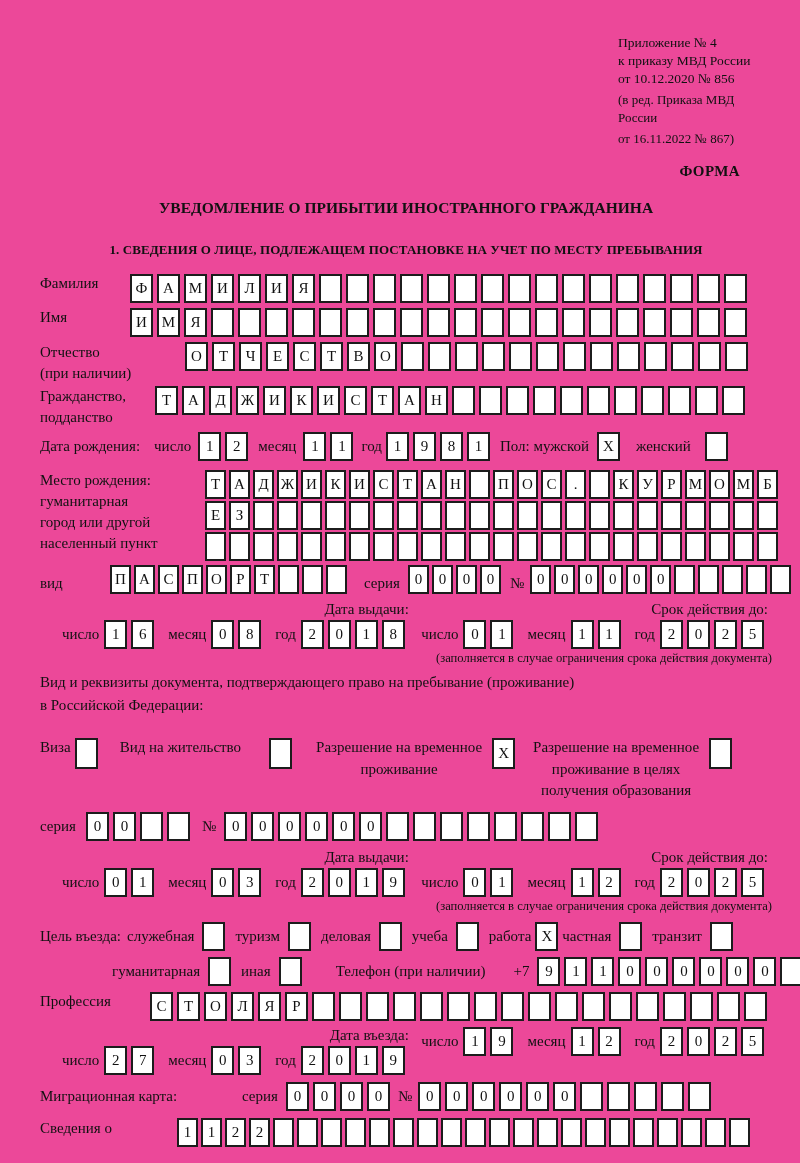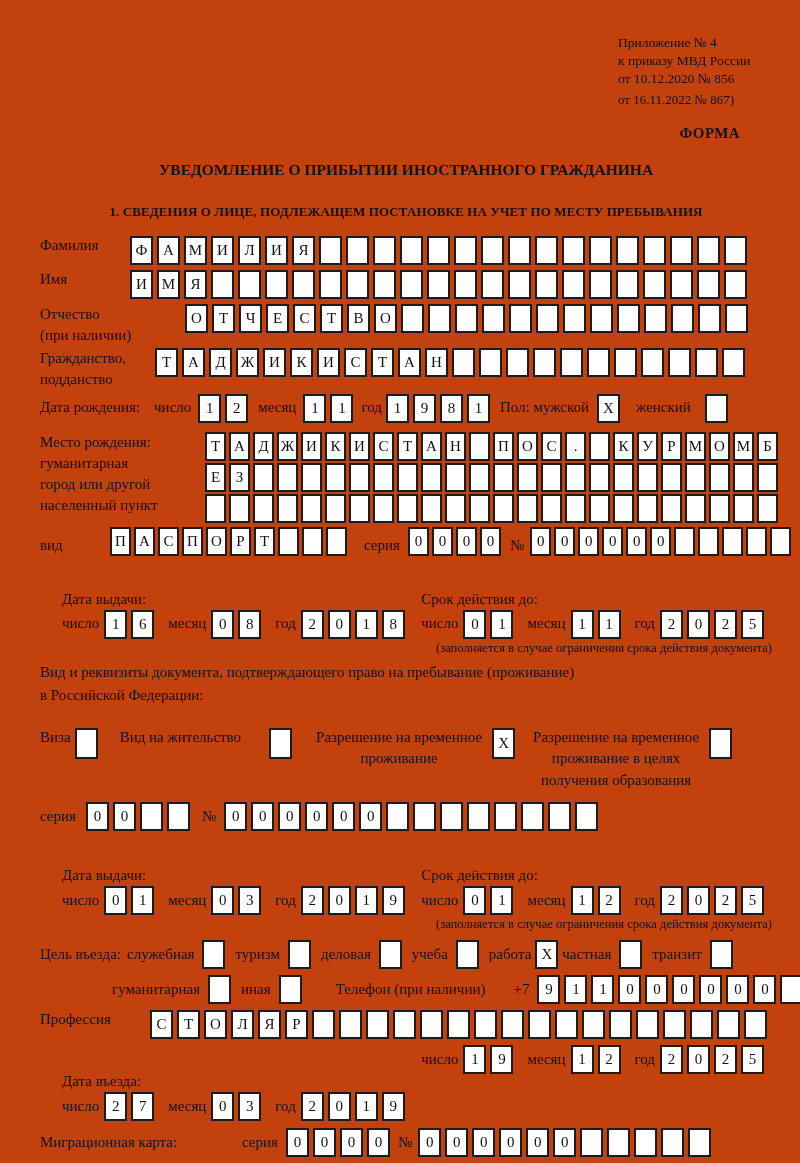--- a/index.html
+++ b/index.html
@@ -1,35 +1,35 @@
 <!DOCTYPE html>
 <html><head>
 <meta charset="utf-8">
 <style>
   html,body{margin:0;padding:0;background:#888;}
   body{width:800px;font-family:"Liberation Serif","DejaVu Serif",serif;color:#111;}
-  .page{width:800px;height:1163px;background:#c2410c;box-sizing:border-box;padding:34px 28px 0 40px;overflow:hidden;}
+  .page{width:800px;height:1163px;background:#ec4899;box-sizing:border-box;padding:34px 28px 0 40px;overflow:hidden;}
   .hdr{margin-left:578px;font-size:13.5px;line-height:1.32;}
   .hdr .sub{margin-top:4px;font-size:13px;}
   .forma{font-weight:bold;text-align:right;padding-right:32px;margin-top:16px;font-size:15px;letter-spacing:.4px;}
   .title{text-align:center;font-weight:bold;font-size:15.5px;line-height:1.55;margin-top:16px;}
   .blank-underline{display:inline-block;width:52px;height:13px;border-bottom:2px solid #444;margin-left:10px;}
   .sect{font-weight:bold;font-size:13px;text-align:center;margin-top:22px;letter-spacing:.1px;}
   .formbody{margin-top:16px;font-size:15px;}
   .row{display:flex;align-items:flex-start;margin-bottom:5px;}
   .lbl{font-size:15px;line-height:1.3;flex:0 0 auto;}
   .lblcol{flex:0 0 auto;line-height:1.4;}
   .cells{display:flex;flex:0 0 auto;}
   .cell,.cbox{width:19px;height:25px;border:2px solid #1c1c1c;margin-right:4px;display:flex;align-items:center;justify-content:center;font-size:15px;flex:0 0 auto;background:#fff;}
   .tight .cell{width:17px;margin-right:3px;}
   .cbox{margin-right:0;}
   .stack .cells{margin-bottom:2px;}
   .center-head{font-weight:bold;text-align:center;font-size:15px;margin:2px 0 3px 0;}
   .dg{display:inline-block;}
-  .dg-title{text-align:left;font-size:15px;margin-bottom:2px;margin-top:28px;}
+  .dg-title{text-align:right;font-size:15px;margin-bottom:2px;}
   .dg-line{display:flex;align-items:center;}
   .dg-line .lbl{margin-right:5px;}
   .dg-line .cells{margin-right:10px;}
   .dg-line .cells:last-child{margin-right:0;}
   .dates-row{display:flex;justify-content:space-between;padding-left:22px;padding-right:4px;margin-bottom:2px;}
   .note{font-size:12.6px;text-align:right;margin:0 0 8px 0;}
   .plain{font-size:15px;margin-bottom:6px;}
   .opt{display:flex;align-items:flex-start;}
   .opt .optlbl{text-align:center;line-height:1.45;}
   .opt .cbox{margin-left:10px;margin-top:1px;height:27px;}
@@ -38,20 +38,21 @@
 </style>
 </head>
 <body>
 
 <div class="page">
 
   <div class="hdr">
     <div>Приложение № 4</div>
     <div>к приказу МВД России</div>
     <div>от 10.12.2020 № 856</div>
+    <div class="sub">(в ред. Приказа МВД России</div>
     <div class="sub">от 16.11.2022 № 867)</div>
   </div>
   <div class="forma">ФОРМА</div>
 
   <div class="title">
     <div>УВЕДОМЛЕНИЕ О ПРИБЫТИИ ИНОСТРАННОГО ГРАЖДАНИНА</div>
   </div>
 
   <div class="sect">1. СВЕДЕНИЯ О ЛИЦЕ, ПОДЛЕЖАЩЕМ ПОСТАНОВКЕ НА УЧЕТ ПО МЕСТУ ПРЕБЫВАНИЯ</div>
 

